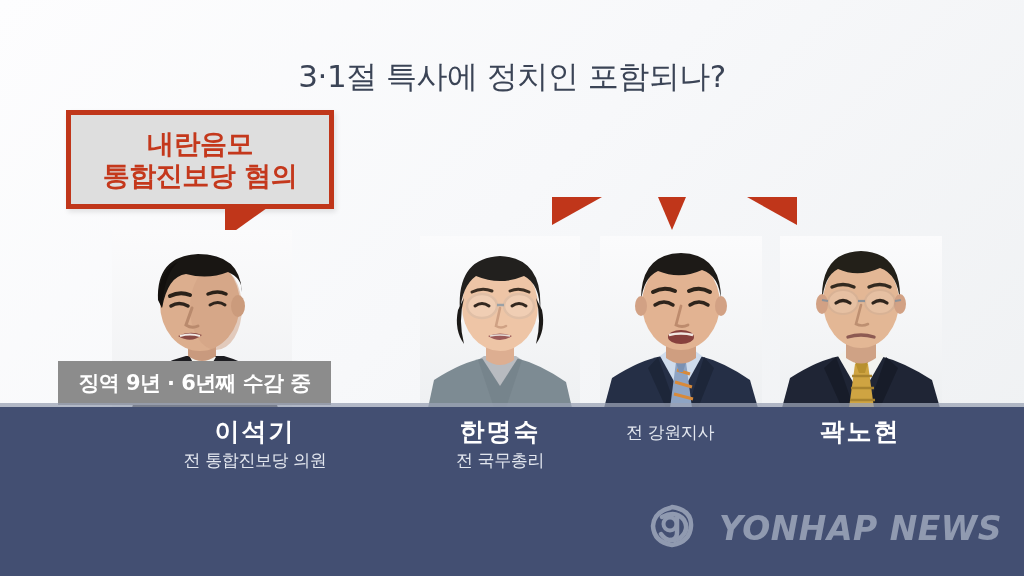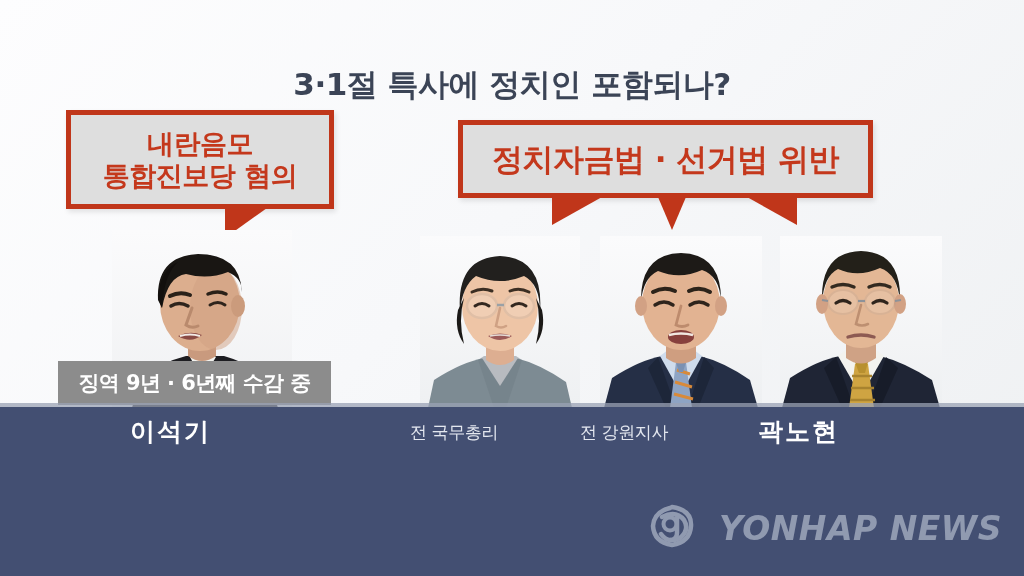--- a/index.html
+++ b/index.html
@@ -13,26 +13,26 @@
     height: 576px;
     overflow: hidden;
     font-family: "DejaVu Sans", "Liberation Sans", sans-serif;
     background: linear-gradient(135deg, #fdfdfe 0%, #f7f8fa 45%, #eef0f2 100%);
     -webkit-font-smoothing: antialiased;
   }
 
   
   .headline {
     position: absolute;
-    top: 64px;
+    top: 56px;
     left: 0;
     width: 1024px;
     text-align: center;
     font-size: 31px;
-    font-weight: bold;
+    font-weight: normal;
     letter-spacing: -0.5px;
     color: #3b4456;
     white-space: nowrap;
   }
 
   
   .banner {
     position: absolute;
     background: #dedede;
     border: 5px solid #c0361a;
@@ -143,21 +143,21 @@
     left: 0;
     top: 403px;
     width: 1024px;
     height: 5px;
     background: #9aa2b4;
     opacity: 0.75;
   }
 
   .name-block {
     position: absolute;
-    text-align: left;
+    text-align: center;
     white-space: nowrap;
   }
   .name-main {
     font-size: 25px;
     font-weight: bold;
     color: #ffffff;
     letter-spacing: 2px;
     line-height: 1.12;
   }
   .name-sub {
@@ -197,23 +197,20 @@
 <div id="graphic">
 
   <div class="headline">3·1절 특사에 정치인 포함되나?</div>
 
   <div class="banner" id="banner-left">
     <span class="banner-line">내란음모</span>
     <span class="banner-line">통합진보당 혐의</span>
   </div>
   <div class="tail" id="tail-left"></div>
 
-  <div class="banner" id="banner-right">
-    <span class="banner-line">정치자금법 · 선거법 위반</span>
-  </div>
   <div class="tail" id="tail-r1"></div>
   <div class="tail" id="tail-r2"></div>
   <div class="tail" id="tail-r3"></div>
 
   <div class="photo" id="photo-1">
     <svg width="180" height="178" viewBox="0 0 180 178">
       <defs>
         <linearGradient id="bg1" x1="0" y1="0" x2="0" y2="1">
           <stop offset="0%" stop-color="#fbfbfc"></stop>
           <stop offset="100%" stop-color="#f0f1f3"></stop>
@@ -398,23 +395,25 @@
     </svg>
   </div>
 
   <div id="sentence-strip">징역 9년 · 6년째 수감 중</div>
 
   <div id="panel-top-edge"></div>
   <div id="bottom-panel"></div>
 
   <div class="name-block" id="name-1">
     <div class="name-main">이석기</div>
+    <div class="name-sub">전 통합진보당 의원</div>
   </div>
 
   <div class="name-block" id="name-2">
+    <div class="name-main">한명숙</div>
     <div class="name-sub">전 국무총리</div>
   </div>
 
   <div class="name-block" id="name-3">
     <div class="name-sub">전 강원지사</div>
   </div>
 
   <div class="name-block" id="name-4">
     <div class="name-main">곽노현</div>
   </div>

